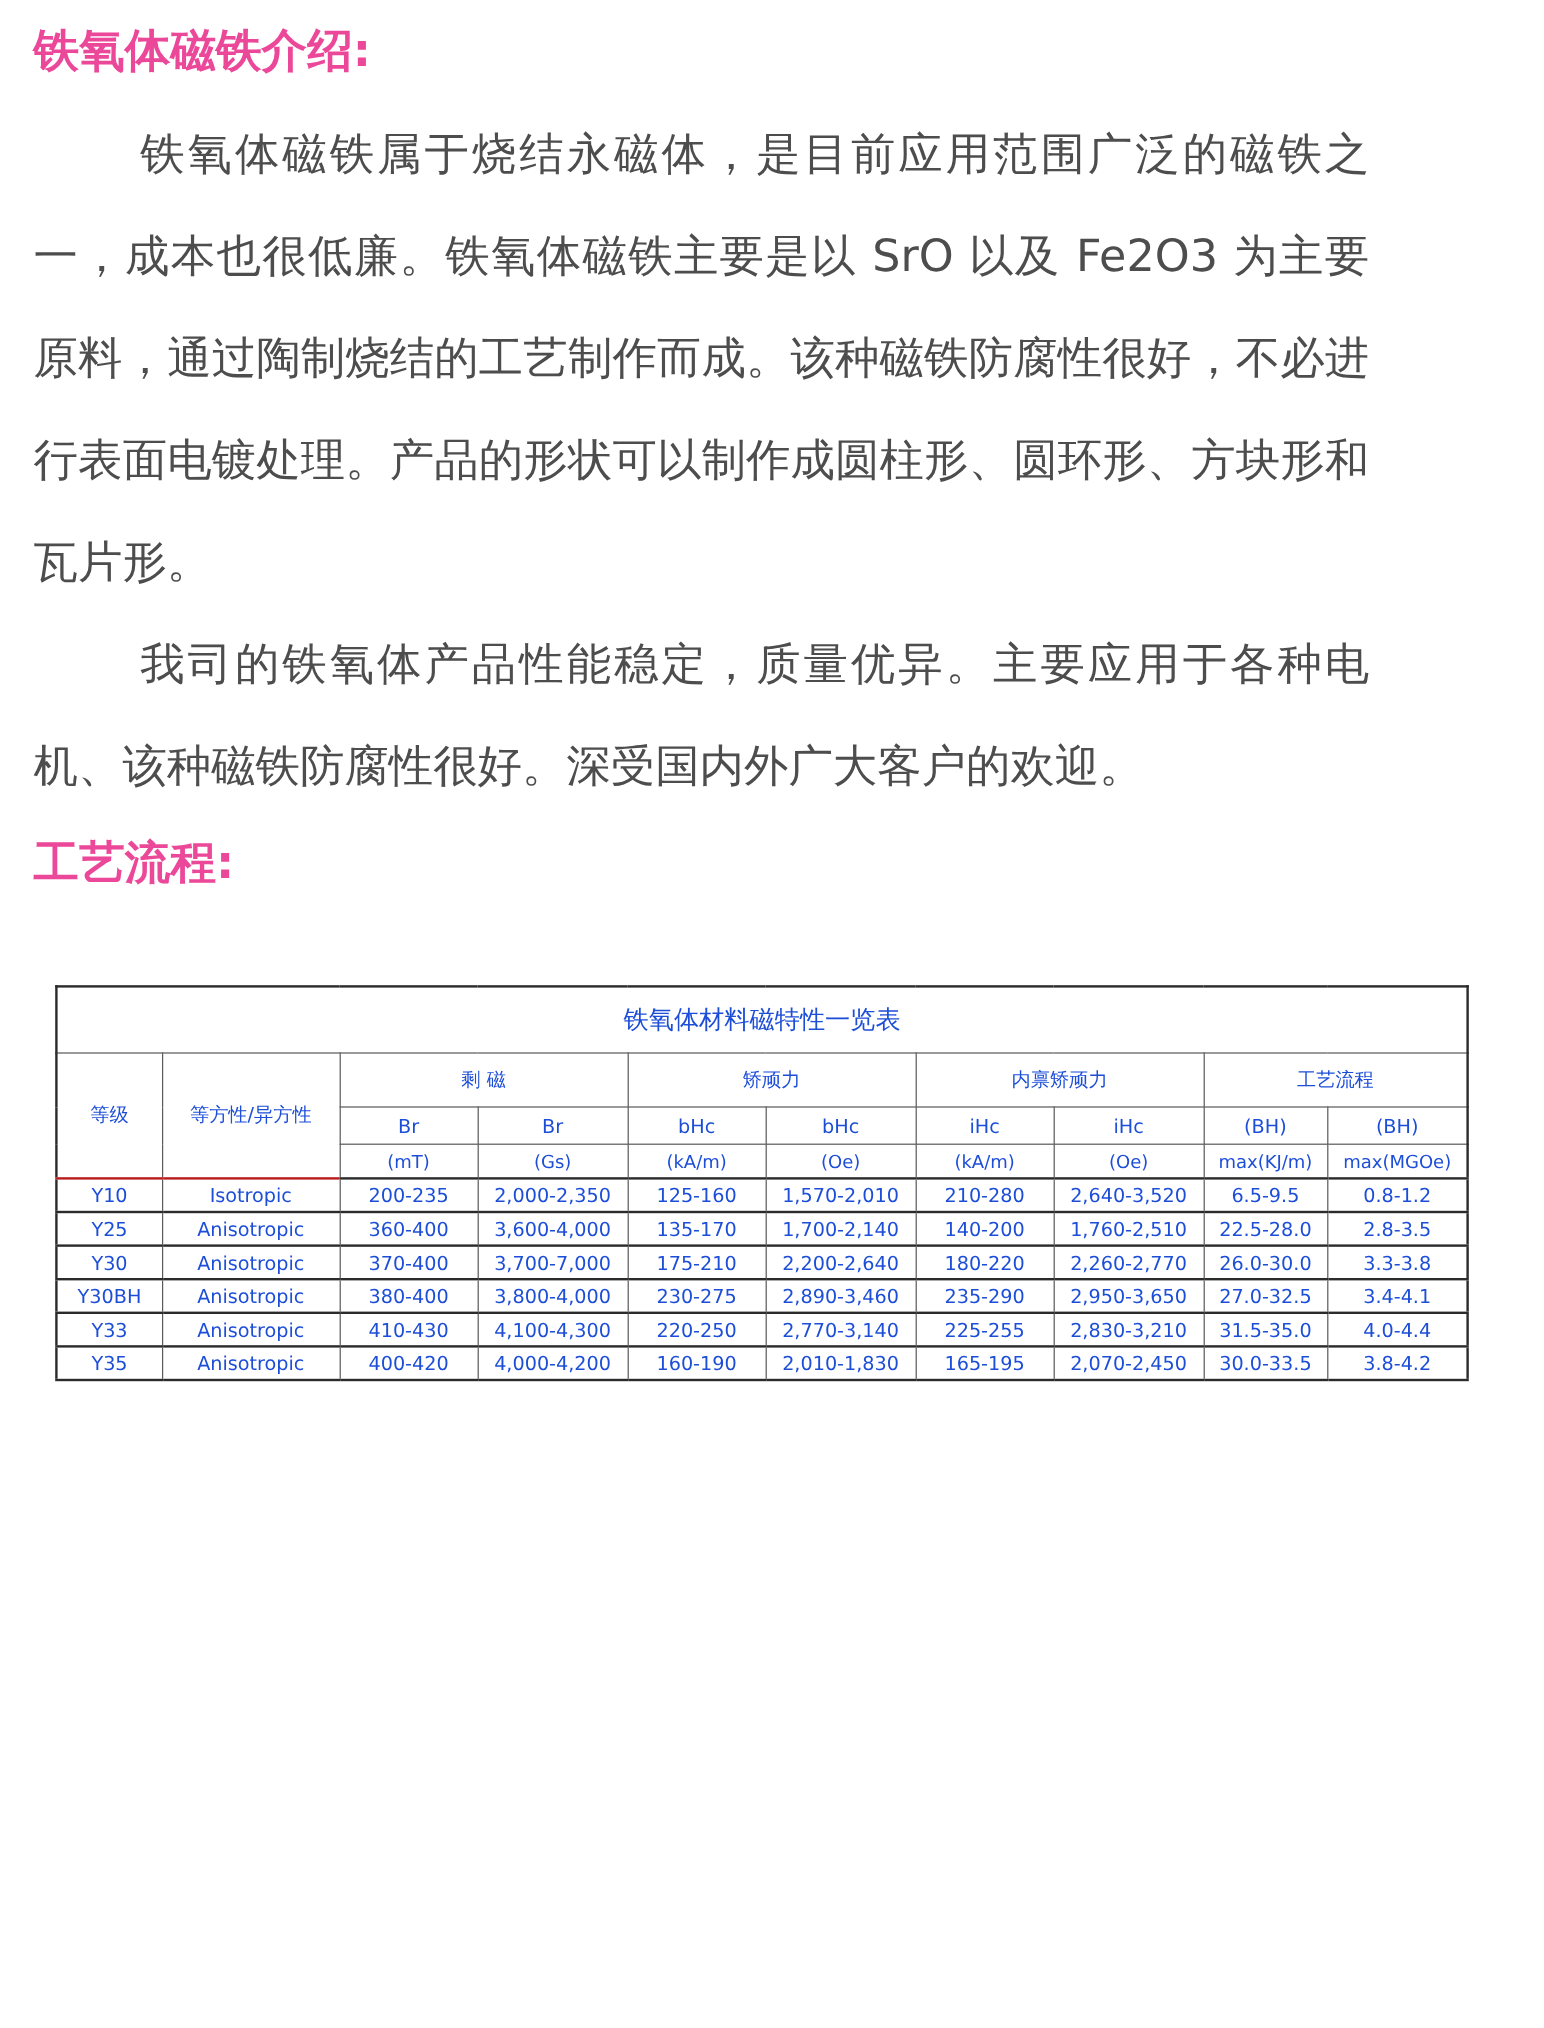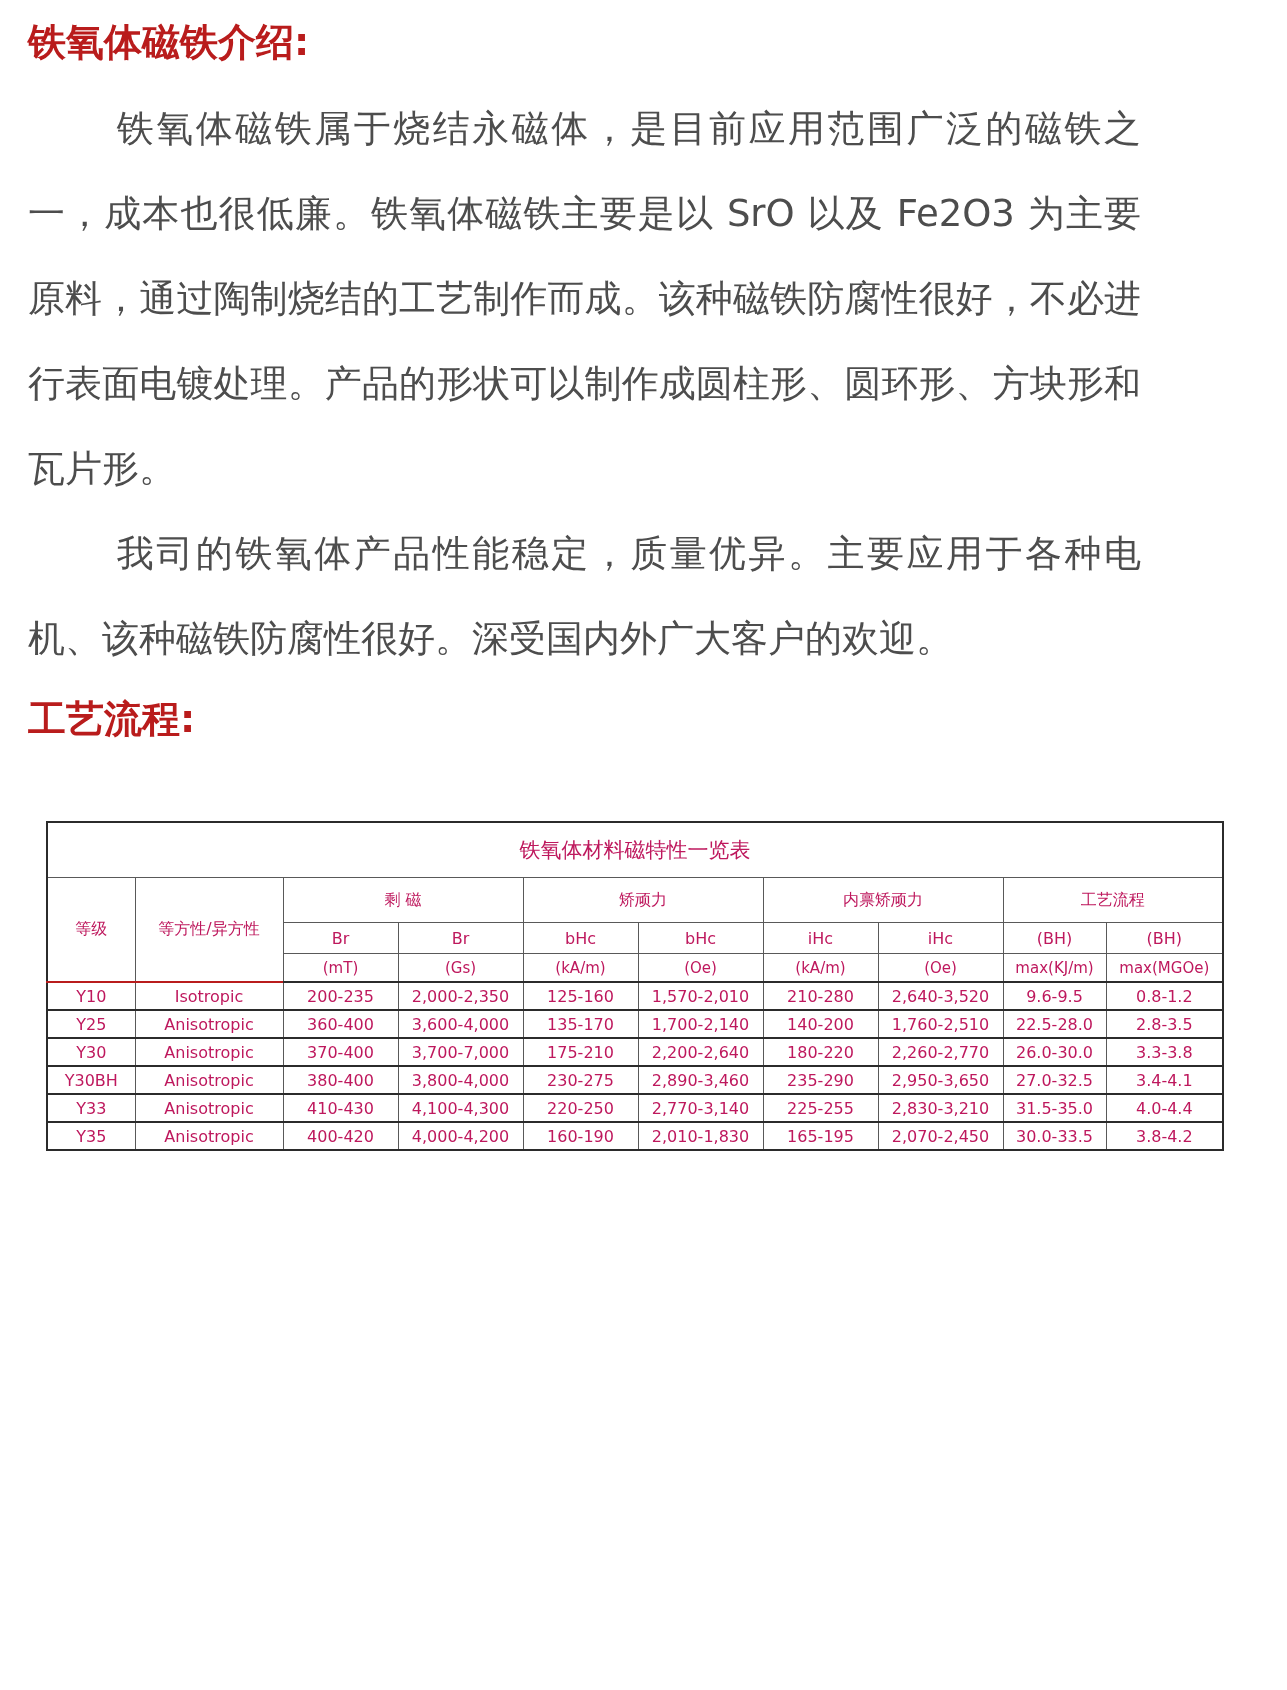--- a/index.html
+++ b/index.html
@@ -10,42 +10,42 @@
     background: #ffffff;
     box-sizing: border-box;
     padding: 20px 0 0 28px;
     font-family: "DejaVu Sans", "Liberation Sans", sans-serif;
     color: #4d4d4d;
   }
   .heading {
     font-size: 38px;
     line-height: 44px;
     font-weight: bold;
-    color: #b91c1c;
+    color: #ec4899;
     margin: 0 0 22px 0;
   }
   .heading.process { margin-top: 16px; margin-bottom: 16px; }
   .bodytext {
     width: 1113px;
     font-size: 37px;
     line-height: 85px;
     text-align: justify;
     margin: 0;
     color: #4d4d4d;
   }
   .bodytext.indent { text-indent: 2.4em; }
   
   table.props {
     width: 1178px;
     margin-left: 18px;
     margin-top: 80px;
     border-collapse: collapse;
     table-layout: fixed;
     border: 2px solid #2b2b2b;
-    color: #be185d;
+    color: #1d4ed8;
     background: #ffffff;
   }
   table.props th, table.props td {
     border: 1px solid #595959;
     text-align: center;
     vertical-align: middle;
     font-weight: normal;
     padding: 0 2px;
     overflow: hidden;
     white-space: nowrap;
@@ -129,21 +129,21 @@
     <tbody>
         <tr>
           <td>Y10</td>
           <td>Isotropic</td>
           <td>200-235</td>
           <td>2,000-2,350</td>
           <td>125-160</td>
           <td>1,570-2,010</td>
           <td>210-280</td>
           <td>2,640-3,520</td>
-          <td>9.6-9.5</td>
+          <td>6.5-9.5</td>
           <td>0.8-1.2</td>
         </tr>
         <tr>
           <td>Y25</td>
           <td>Anisotropic</td>
           <td>360-400</td>
           <td>3,600-4,000</td>
           <td>135-170</td>
           <td>1,700-2,140</td>
           <td>140-200</td>

